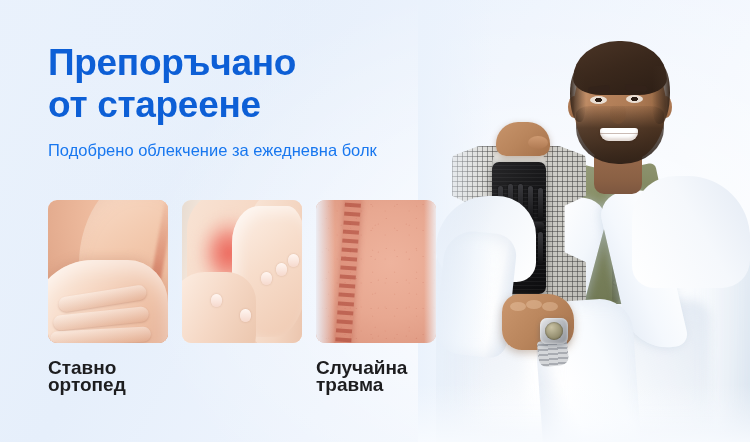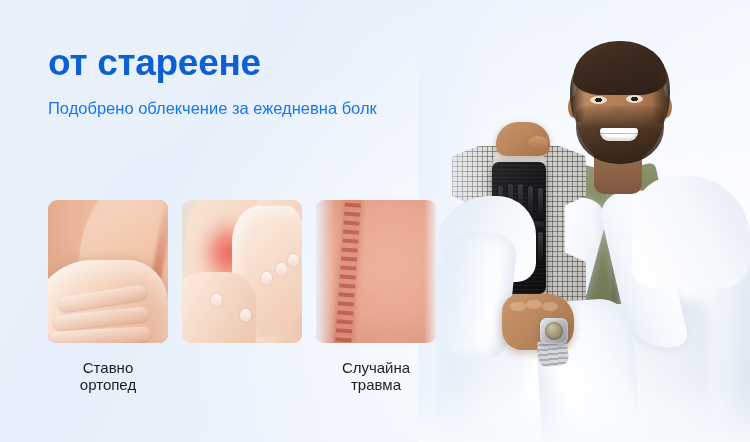--- a/index.html
+++ b/index.html
@@ -209,25 +209,24 @@
     background: linear-gradient(to right, rgba(236,240,248,0.95), rgba(236,240,248,0));
   }
   .scar-edge-r {
     position: absolute;
     right: 0; top: 0; width: 10%; height: 100%;
     background: linear-gradient(to left, rgba(240,244,250,0.85), rgba(240,244,250,0));
   }
 
   .thumb-caption {
     margin-top: 16px;
-    text-align: center;
     color: #1d1d1f;
-    font-size: 15px;
+    font-size: 19px;
     line-height: 17px;
-    font-weight: 400;
+    font-weight: 700;
   }
 
   
   .scene {
     position: absolute;
     left: 418px;
     top: 0;
     width: 332px;
     height: 442px;
     z-index: 4;
@@ -596,20 +595,21 @@
 </style>
 </head>
 <body>
 
 <div class="banner">
 
   <div class="bg-glow"></div>
 
   <div class="copy">
     <h1 class="headline">
+      <span class="l1">Препоръчано</span>
       <span class="l2">от стареене</span>
     </h1>
     <p class="subhead">Подобрено облекчение за ежедневна болк</p>
   </div>
 
   <div class="thumb-row">
 
     <div class="thumb-card">
       <div class="thumb">
         <div class="sk-shoulder"></div>

